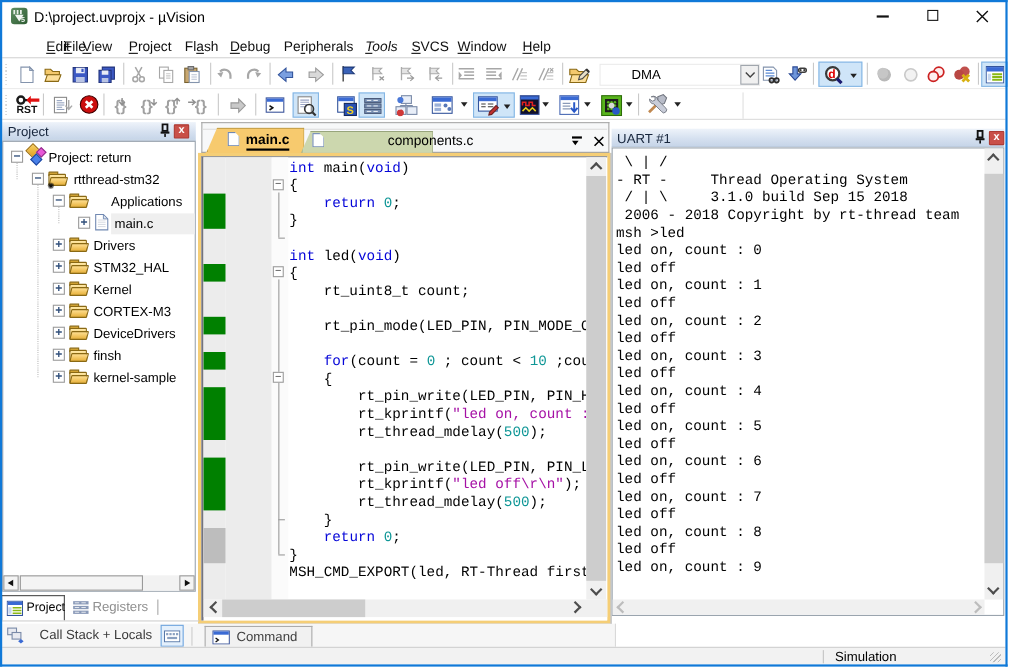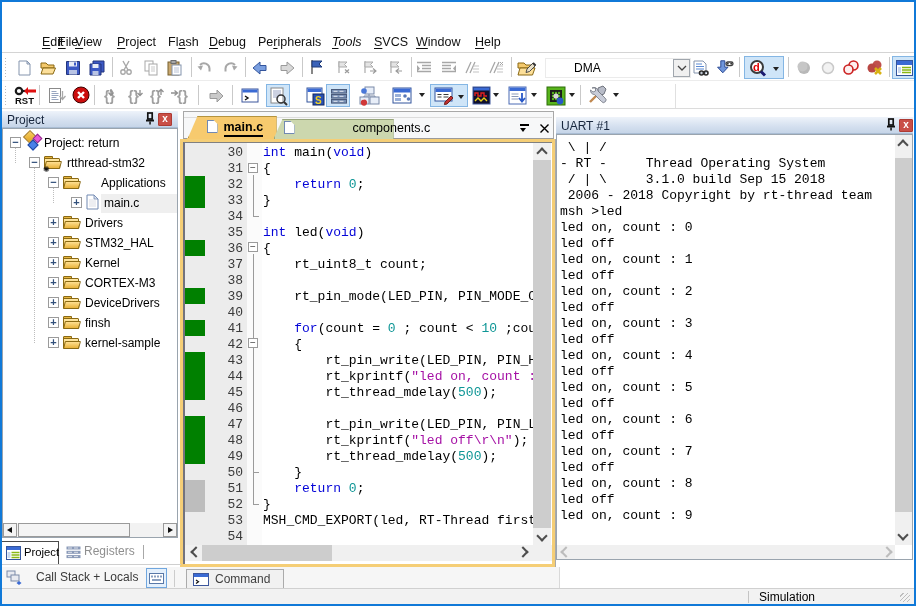--- a/index.html
+++ b/index.html
@@ -86,20 +86,35 @@
   #uart-text{position:absolute;left:3px;top:5px;font-family:"Liberation Mono",monospace;font-size:13px;line-height:16px;color:#000;white-space:pre;}
 
   
   #botband{left:2px;top:567px;width:558px;height:21px;background:#f6f6f6;border-right:1px solid #d9d9d9;}
   #statusbar{left:2px;top:588px;width:912px;height:16px;background:#f2f2f2;border-top:1px solid #d0d0d0;}
 </style>
 </head>
 <body>
 <div id="win">
 
+  <div class="abs" id="titlebar" style="left:0;top:0;width:918px;height:31px;background:#fff;">
+    <div class="abs" style="left:10px;top:7px;width:15px;height:15px;background:linear-gradient(135deg,#5f8f62,#2e5c33);border-radius:3px;">
+      <svg class="abs" style="left:0;top:0;" width="15" height="15" viewBox="0 0 15 15">
+          <path d="M3 2 v4 m3 -4 v4 m3 -4 v4" stroke="#e8efe8" stroke-width="1.6"></path>
+          <path d="M3.5 6.5 h8 l-4 6 z" fill="#f2f6f2"></path>
+          <text x="9" y="13" font-size="6.5" font-weight="bold" fill="#fff" font-family="Liberation Sans">5</text>
+        </svg>
+    </div>
+    <div class="abs" id="title-text">D:\project.uvprojx - µVision</div>
+    <div class="abs wg" style="left:797px;top:14px;width:11px;height:1.5px;background:#131313;"></div>
+    <div class="abs wg" style="left:843px;top:9px;width:10px;height:10px;border:1.2px solid #131313;"></div>
+    <svg class="abs" style="left:887px;top:9px;" width="12" height="12">
+        <path d="M1 1 L11 11 M11 1 L1 11" stroke="#131313" stroke-width="1.3"></path>
+      </svg>
+  </div>
 
   <div class="abs" id="menubar">
     <span class="mi" style="left:8px;margin-left:48px;"><u>F</u>ile</span>
     <span class="mi" style="left:40px;"><u>E</u>dit</span>
     <span class="mi" style="left:73px;"><u>V</u>iew</span>
     <span class="mi" style="left:115px;"><u>P</u>roject</span>
     <span class="mi" style="left:166px;">Fl<u>a</u>sh</span>
     <span class="mi" style="left:207px;"><u>D</u>ebug</span>
     <span class="mi" style="left:256px;">Pe<u>r</u>ipherals</span>
     <span class="mi" style="left:330px;font-style:italic;"><u>T</u>ools</span>
@@ -620,45 +635,20 @@
       <div id="foldmargin"></div>
       <div id="gblocks">
         <div class="gblock" style="top:33px;height:32px;"></div>
         <div class="gblock" style="top:97px;height:16px;"></div>
         <div class="gblock" style="top:145px;height:16px;"></div>
         <div class="gblock" style="top:177px;height:16px;"></div>
         <div class="gblock" style="top:209px;height:48px;"></div>
         <div class="gblock" style="top:273px;height:48px;"></div>
         <div class="gblock" style="top:337px;height:32px;background:#bdbdbd;"></div>
       </div>
-      <div id="lnums">30
-31
-32
-33
-34
-35
-36
-37
-38
-39
-40
-41
-42
-43
-44
-45
-46
-47
-48
-49
-50
-51
-52
-53
-54</div>
       <div id="foldmarks">
         <div class="abs" style="left:68px;top:32px;width:1px;height:41px;background:#9b9b9b;"></div>
         <div class="abs" style="left:68px;top:73px;width:6px;height:1px;background:#9b9b9b;"></div>
         <div class="abs" style="left:68px;top:111px;width:1px;height:250px;background:#9b9b9b;"></div>
         <div class="abs" style="left:68px;top:361px;width:6px;height:1px;background:#9b9b9b;"></div>
         <div class="abs" style="left:68px;top:329px;width:6px;height:1px;background:#9b9b9b;"></div>
         <div class="fbox" style="top:20px;">−</div>
         <div class="fbox" style="top:99px;">−</div>
         <div class="fbox" style="top:195px;">−</div>
       </div>

